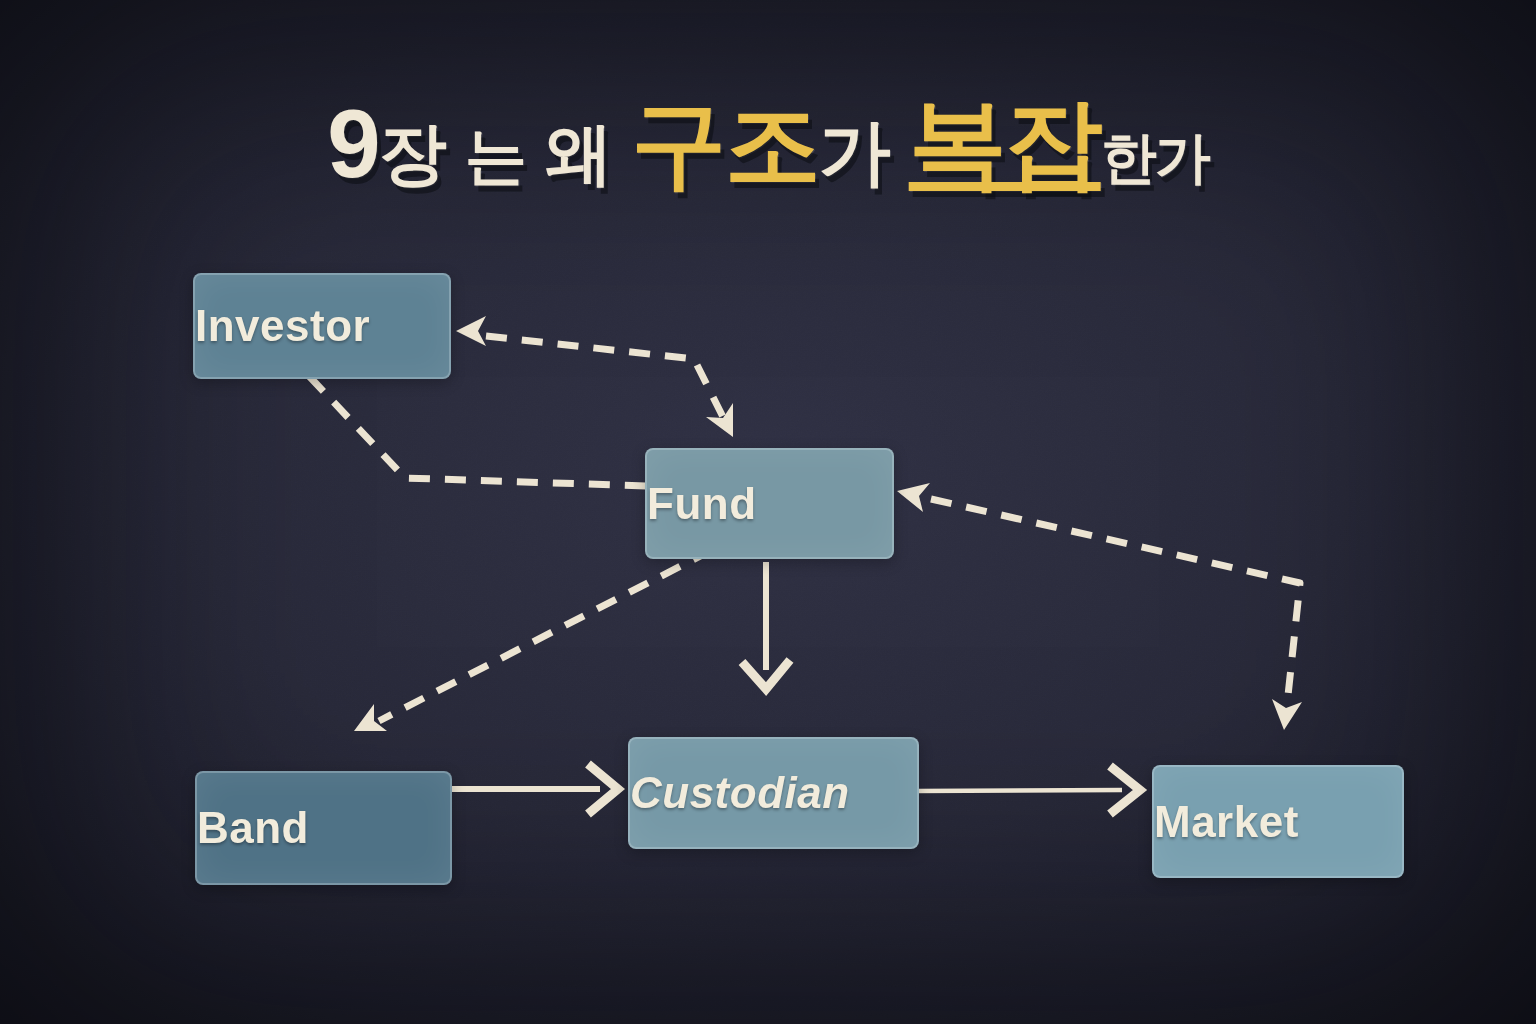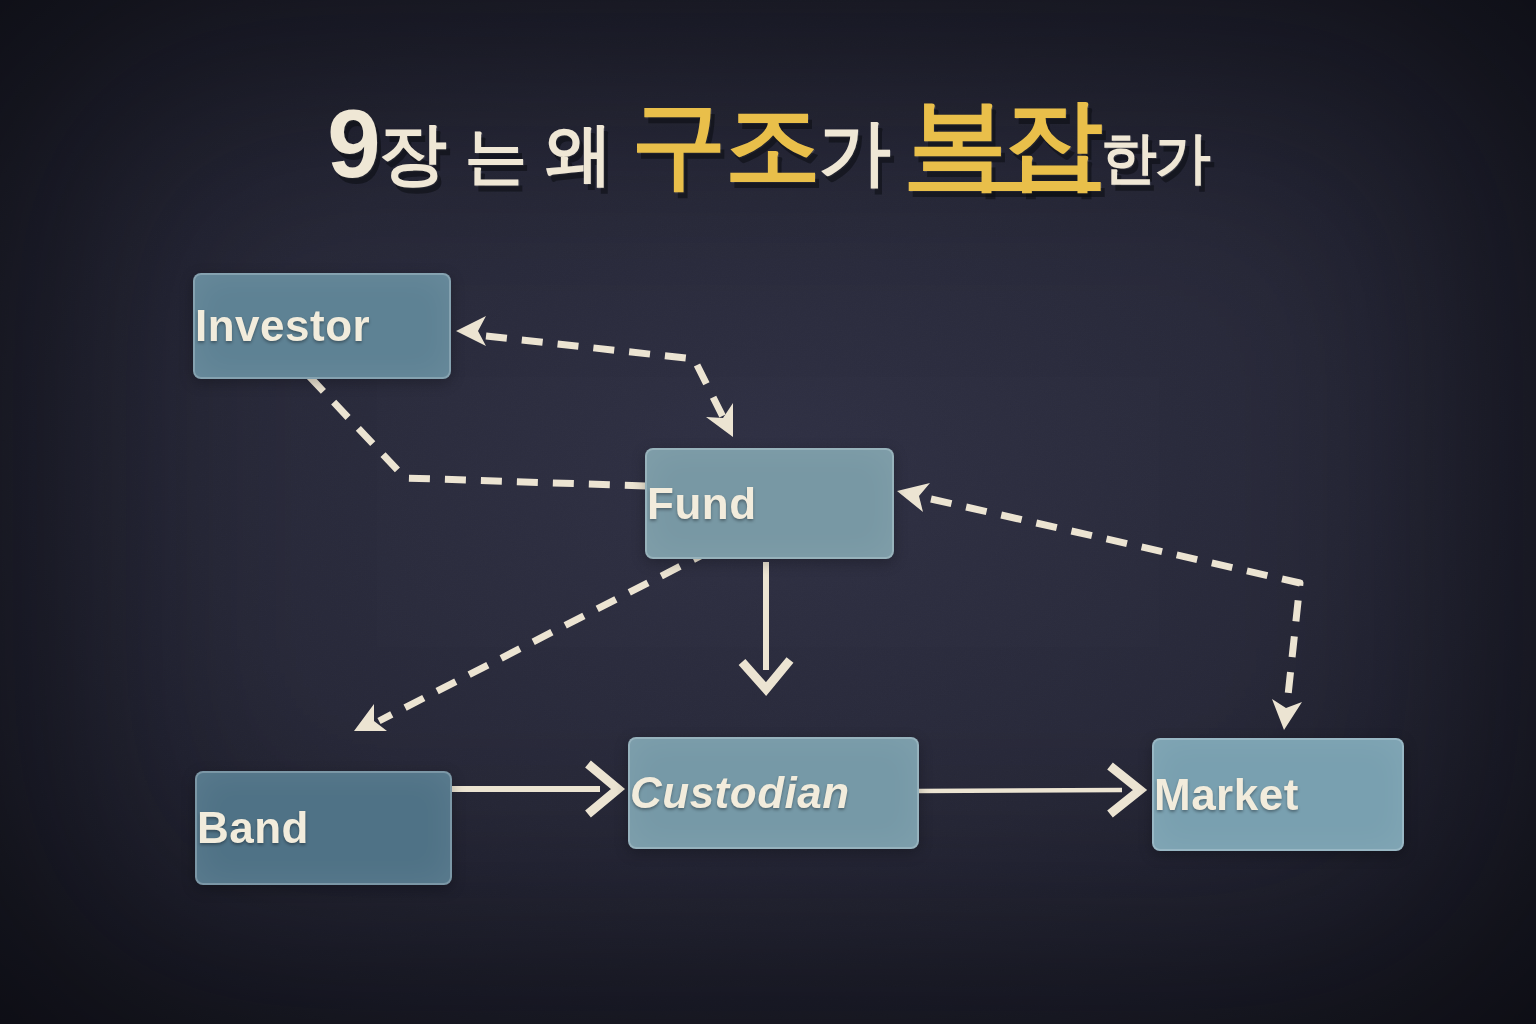--- a/index.html
+++ b/index.html
@@ -126,17 +126,17 @@
   </div>
   <div class="node" id="node-fund" style="background: rgb(120, 152, 164);">
     <span class="label">Fund</span>
   </div>
   <div class="node" id="node-band" style="background: rgb(79, 114, 134);">
     <span class="label">Band</span>
   </div>
   <div class="node" id="node-custodian" style="background: rgb(118, 153, 167);">
     <span class="label">Custodian</span>
   </div>
-  <div class="node" id="node-market" style="background: rgb(121, 160, 176);">
+  <div class="node" id="node-market" style="background: rgb(121, 160, 176); margin-top: 27px;">
     <span class="label">Market</span>
   </div>
 
 </div>
 
 </body></html>

